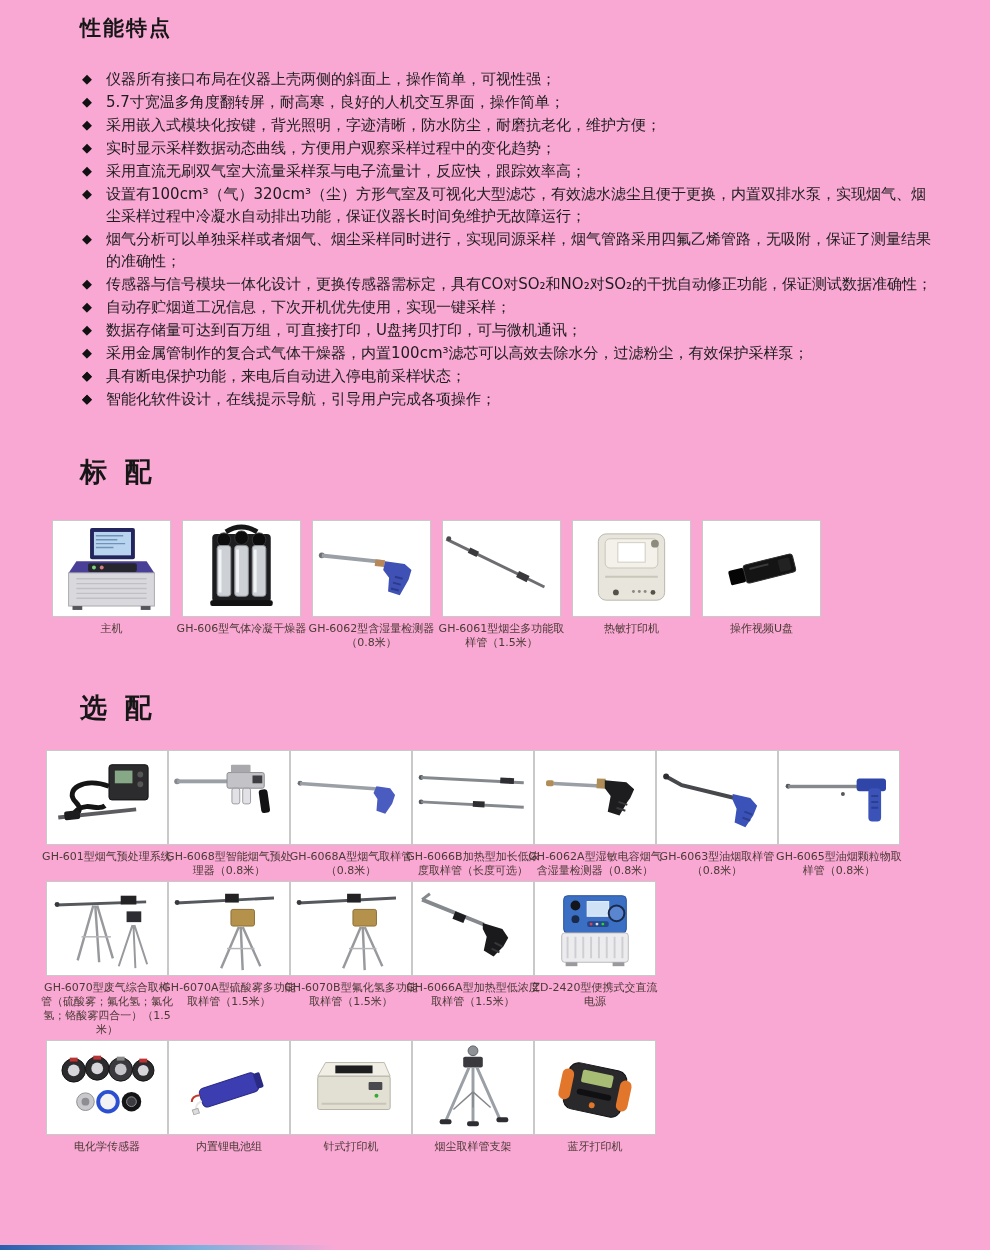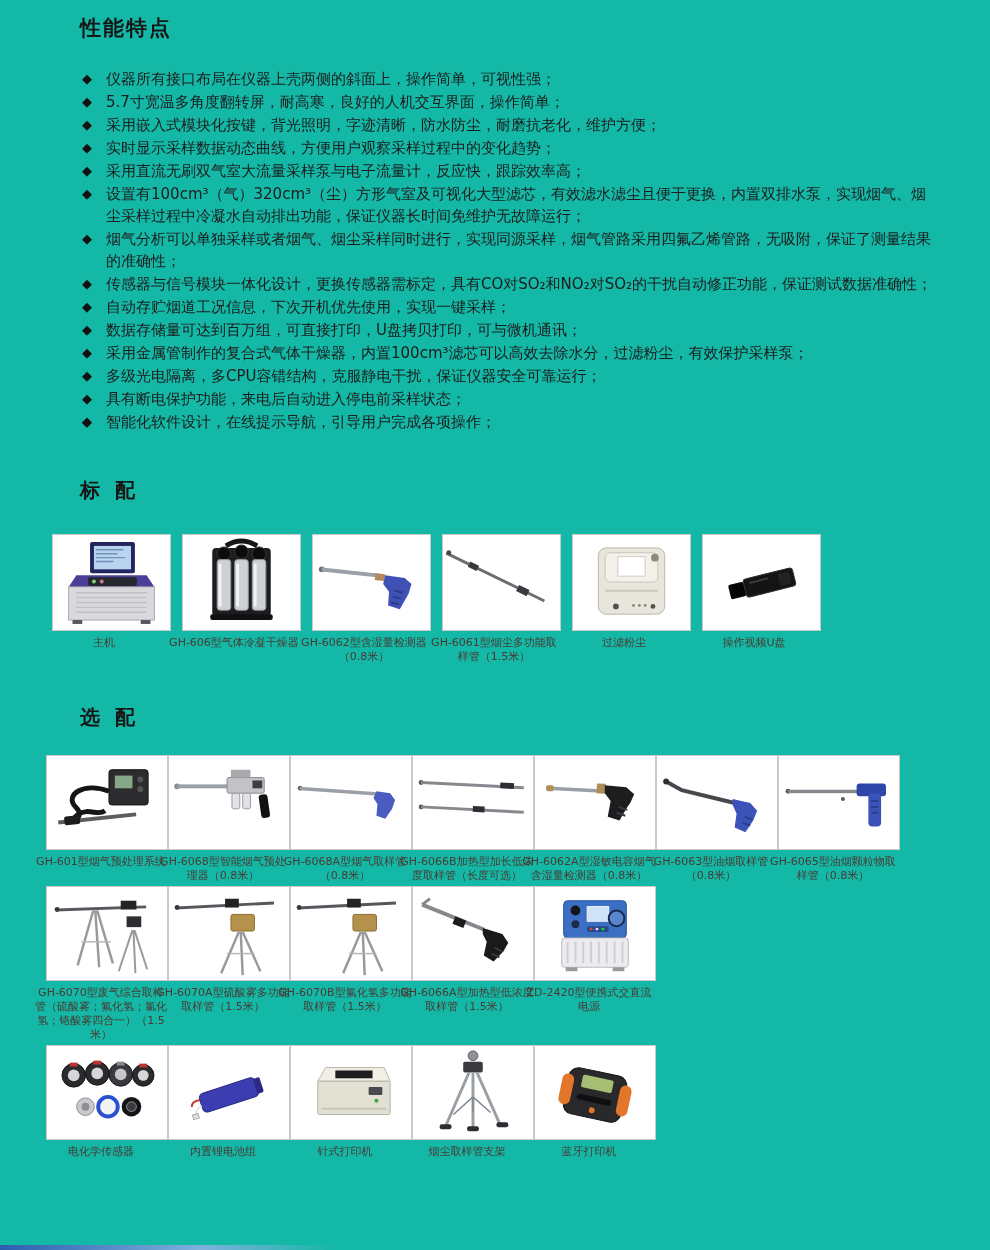--- a/index.html
+++ b/index.html
@@ -1,48 +1,48 @@
 <!DOCTYPE html>
 <html><head>
 <meta charset="utf-8">
 <style>
   html,body{margin:0;padding:0;background:#fff;}
   .page{
     position:relative; width:990px; height:1250px; margin:0 auto;
-    background:#14b8a6; overflow:hidden;
+    background:#f9a8d4; overflow:hidden;
     font-family:"DejaVu Sans","Liberation Sans",sans-serif;
   }
   h1.doc-title{
     margin:14px 0 0 80px; font-size:21px; font-weight:bold;
     letter-spacing:2px; color:#161616;
   }
   ul.features{
     list-style:none; margin:26px 55px 0 82px; padding:0;
   }
   ul.features li{
     position:relative; padding-left:24px; font-size:15px; line-height:22px;
     color:#1c1c1c; margin-bottom:1px;
   }
   ul.features .diamond{
     position:absolute; left:0; top:0; font-size:13px; color:#111;
   }
   h2.sec-title{
-    margin:0 0 0 80px; font-size:20px; font-weight:bold;
+    margin:0 0 0 80px; font-size:27px; font-weight:bold;
     letter-spacing:4px; color:#161616;
   }
   #std-title{margin-top:44px;}
   #opt-title{margin-top:40px;}
   .grid-row{
     display:flex; margin-left:46px; margin-bottom:3px;
     align-items:flex-start;
   }
   .grid-row.std{gap:11px; margin-left:52px;}
   #std-grid{margin-top:30px;}
   #opt-grid{margin-top:24px;}
-  .card{width:122px; flex:0 0 auto; display:flex; flex-direction:column; align-items:flex-end;}
+  .card{width:122px; flex:0 0 auto; display:flex; flex-direction:column; align-items:center;}
   .std .card{width:119px;}
   .imgbox{
     width:100%; height:95px; border:1px solid #c9c9c9; background:#fff;
     box-sizing:border-box; display:flex; align-items:center; justify-content:center;
   }
   .std .imgbox{height:97px;}
   .imgbox svg{width:100%; height:100%; display:block;}
   .caption{
     margin-top:5px; font-size:11px; line-height:14px; text-align:center;
     color:#4a3a33; width:134px;
@@ -109,21 +109,20 @@
     <span class="ftext">数据存储量可达到百万组，可直接打印，U盘拷贝打印，可与微机通讯；</span>
   </li>
 
   <li>
     <span class="diamond">◆</span>
     <span class="ftext">采用金属管制作的复合式气体干燥器，内置100cm³滤芯可以高效去除水分，过滤粉尘，有效保护采样泵；</span>
   </li>
 
   <li>
     <span class="diamond">◆</span>
-    <span class="ftext">多级光电隔离，多CPU容错结构，克服静电干扰，保证仪器安全可靠运行；</span>
   </li>
 
   <li>
     <span class="diamond">◆</span>
     <span class="ftext">具有断电保护功能，来电后自动进入停电前采样状态；</span>
   </li>
 
   <li>
     <span class="diamond">◆</span>
   </li>
@@ -206,21 +205,21 @@
             <rect x="46" y="21" width="28" height="20" fill="#ffffff" stroke="#cfccc0"></rect>
             <circle cx="84" cy="22" r="4" fill="#8d8a7e"></circle>
             <path d="M33 56h54" stroke="#c9c6ba" stroke-width="2"></path>
             <circle cx="44" cy="72" r="3" fill="#55524a"></circle>
             <circle cx="62" cy="71" r="1.5" fill="#8d8a7e"></circle>
             <circle cx="68" cy="71" r="1.5" fill="#8d8a7e"></circle>
             <circle cx="74" cy="71" r="1.5" fill="#8d8a7e"></circle>
             <circle cx="82" cy="72" r="2.5" fill="#55524a"></circle>
           </svg>
         </div>
-    <div class="caption">过滤粉尘</div>
+    <div class="caption">热敏打印机</div>
   </div>
 
   <div class="card">
     <div class="imgbox">
           <svg viewBox="0 0 120 95">
             <g transform="rotate(-14 60 48)">
               <rect x="26" y="42" width="16" height="15" rx="2" fill="#050505"></rect>
               <rect x="42" y="40" width="52" height="19" rx="3" fill="#141414" stroke="#2e2e2e"></rect>
               <rect x="78" y="43" width="12" height="13" rx="2" fill="#222"></rect>
               <path d="M48 45h20" stroke="#3a3a3a" stroke-width="2"></path>

